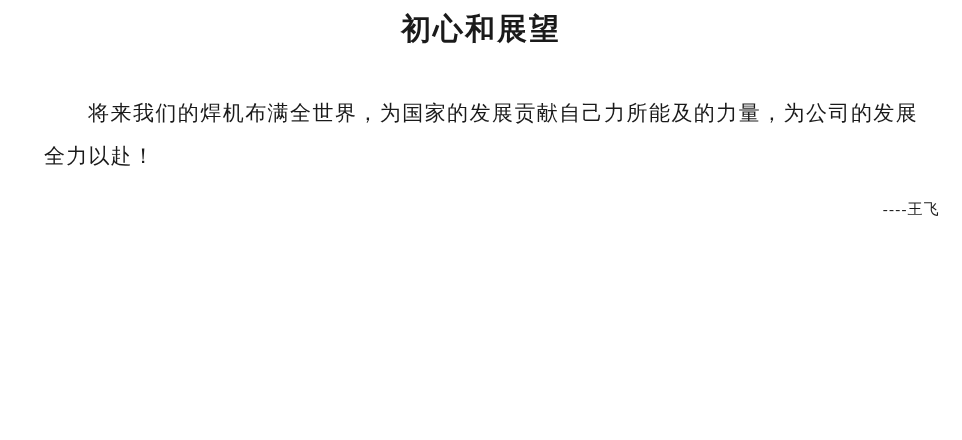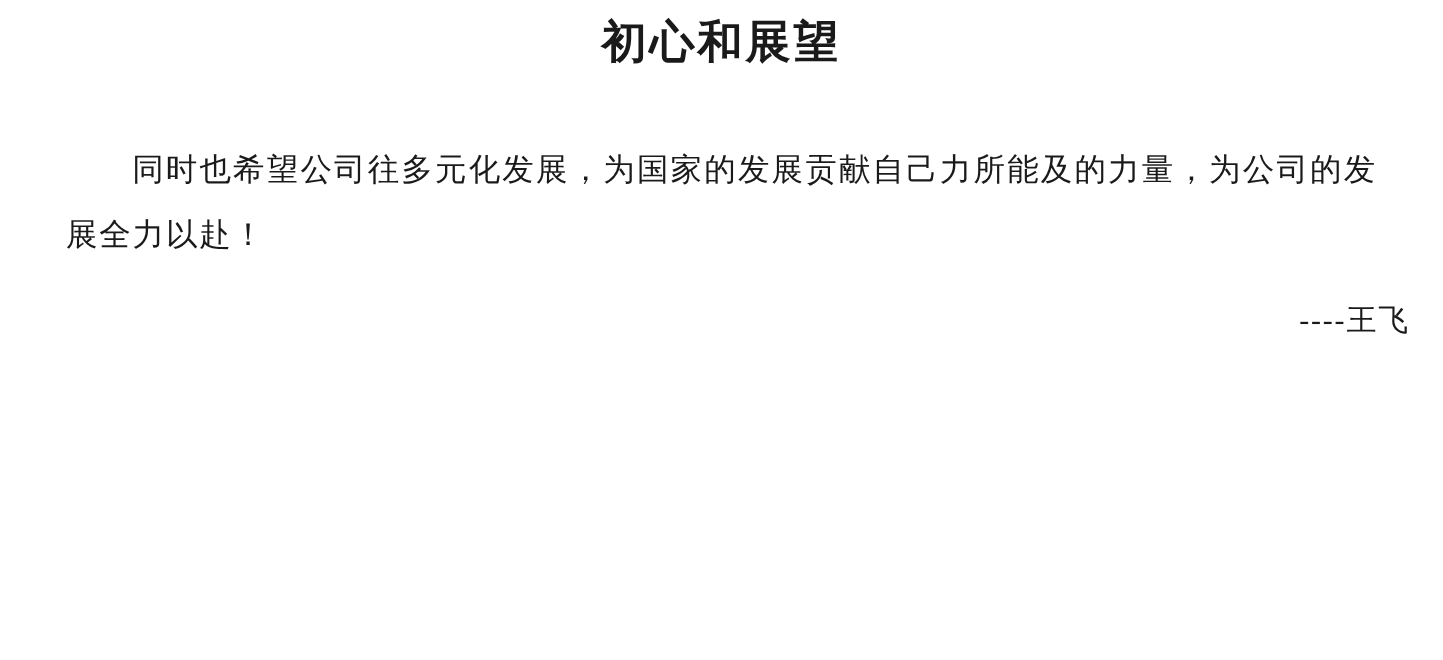--- a/index.html
+++ b/index.html
@@ -44,31 +44,31 @@
     text-justify: inter-ideograph;
     font-family: "Liberation Serif", "DejaVu Serif", serif;
   }
   .para + .para {
     margin-top: 6px;
   }
   .signature {
     margin-top: 22px;
     padding-right: 22px;
     text-align: right;
-    font-size: 20px;
+    font-size: 15px;
     letter-spacing: 1.2px;
     font-family: "Liberation Serif", "DejaVu Serif", serif;
   }
 </style>
 </head>
 <body>
 
 <div class="page">
 
   <h1 class="doc-title">初心和展望</h1>
 
   <div class="body-block">
-    <p class="para">同时也希望公司往多元化发展，为国家的发展贡献自己力所能及的力量，为公司的发展全力以赴！</p>
+    <p class="para">将来我们的焊机布满全世界，为国家的发展贡献自己力所能及的力量，为公司的发展全力以赴！</p>
   </div>
 
   <div class="signature">----王飞</div>
 
 </div>
 
 </body></html>

